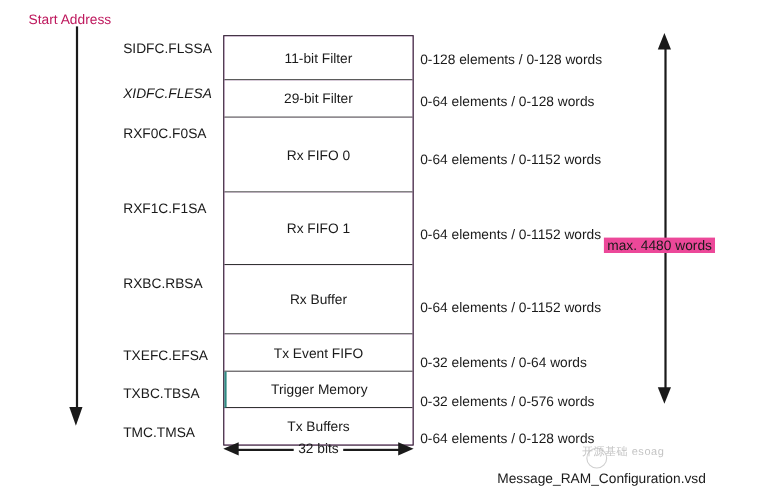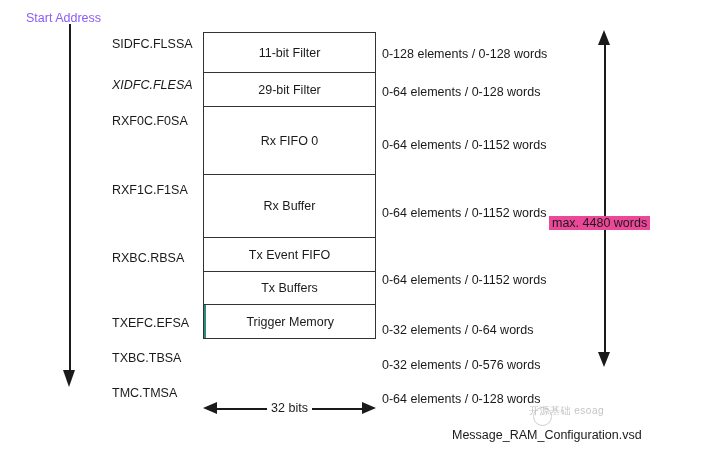--- a/index.html
+++ b/index.html
@@ -14,21 +14,21 @@
     position: relative;
     width: 706px;
     height: 452px;
     background: #ffffff;
     overflow: hidden;
   }
 
   
   .txt {
     position: absolute;
-    color: #8b5cf6;
+    color: #be185d;
     font-size: 12.5px;
     line-height: 1;
     white-space: nowrap;
     font-family: "Liberation Sans", sans-serif;
   }
   .title-text {
     font-size: 12.5px;
   }
 
   
@@ -253,31 +253,34 @@
   <div class="memmap" id="memmap">
       <div class="mem-row" style="height: 40px;">
         <span class="mem-row-label">11-bit Filter</span>
       </div>
       <div class="mem-row" style="height: 34px;">
         <span class="mem-row-label">29-bit Filter</span>
       </div>
       <div class="mem-row" style="height: 68px;">
         <span class="mem-row-label">Rx FIFO 0</span>
       </div>
+      <div class="mem-row" style="height: 66px;">
+        <span class="mem-row-label">Rx FIFO 1</span>
+      </div>
       <div class="mem-row" style="height: 63px;">
         <span class="mem-row-label">Rx Buffer</span>
       </div>
       <div class="mem-row" style="height: 34px;">
         <span class="mem-row-label">Tx Event FIFO</span>
       </div>
+      <div class="mem-row accent" style="height: 33px;">
+        <span class="mem-row-label">Trigger Memory</span>
+      </div>
       <div class="mem-row" style="height: 33px;">
         <span class="mem-row-label">Tx Buffers</span>
-      </div>
-      <div class="mem-row accent" style="height: 33px;">
-        <span class="mem-row-label">Trigger Memory</span>
       </div>
     </div>
 
   <div id="capacity-labels">
       <div class="desc" style="top: 46.6px;">0-128 elements / 0-128 words</div>
       <div class="desc" style="top: 85.2px;">0-64 elements / 0-128 words</div>
       <div class="desc" style="top: 137.8px;">0-64 elements / 0-1152 words</div>
       <div class="desc" style="top: 206.4px;">0-64 elements / 0-1152 words</div>
       <div class="desc" style="top: 272.5px;">0-64 elements / 0-1152 words</div>
       <div class="desc" style="top: 322.6px;">0-32 elements / 0-64 words</div>

